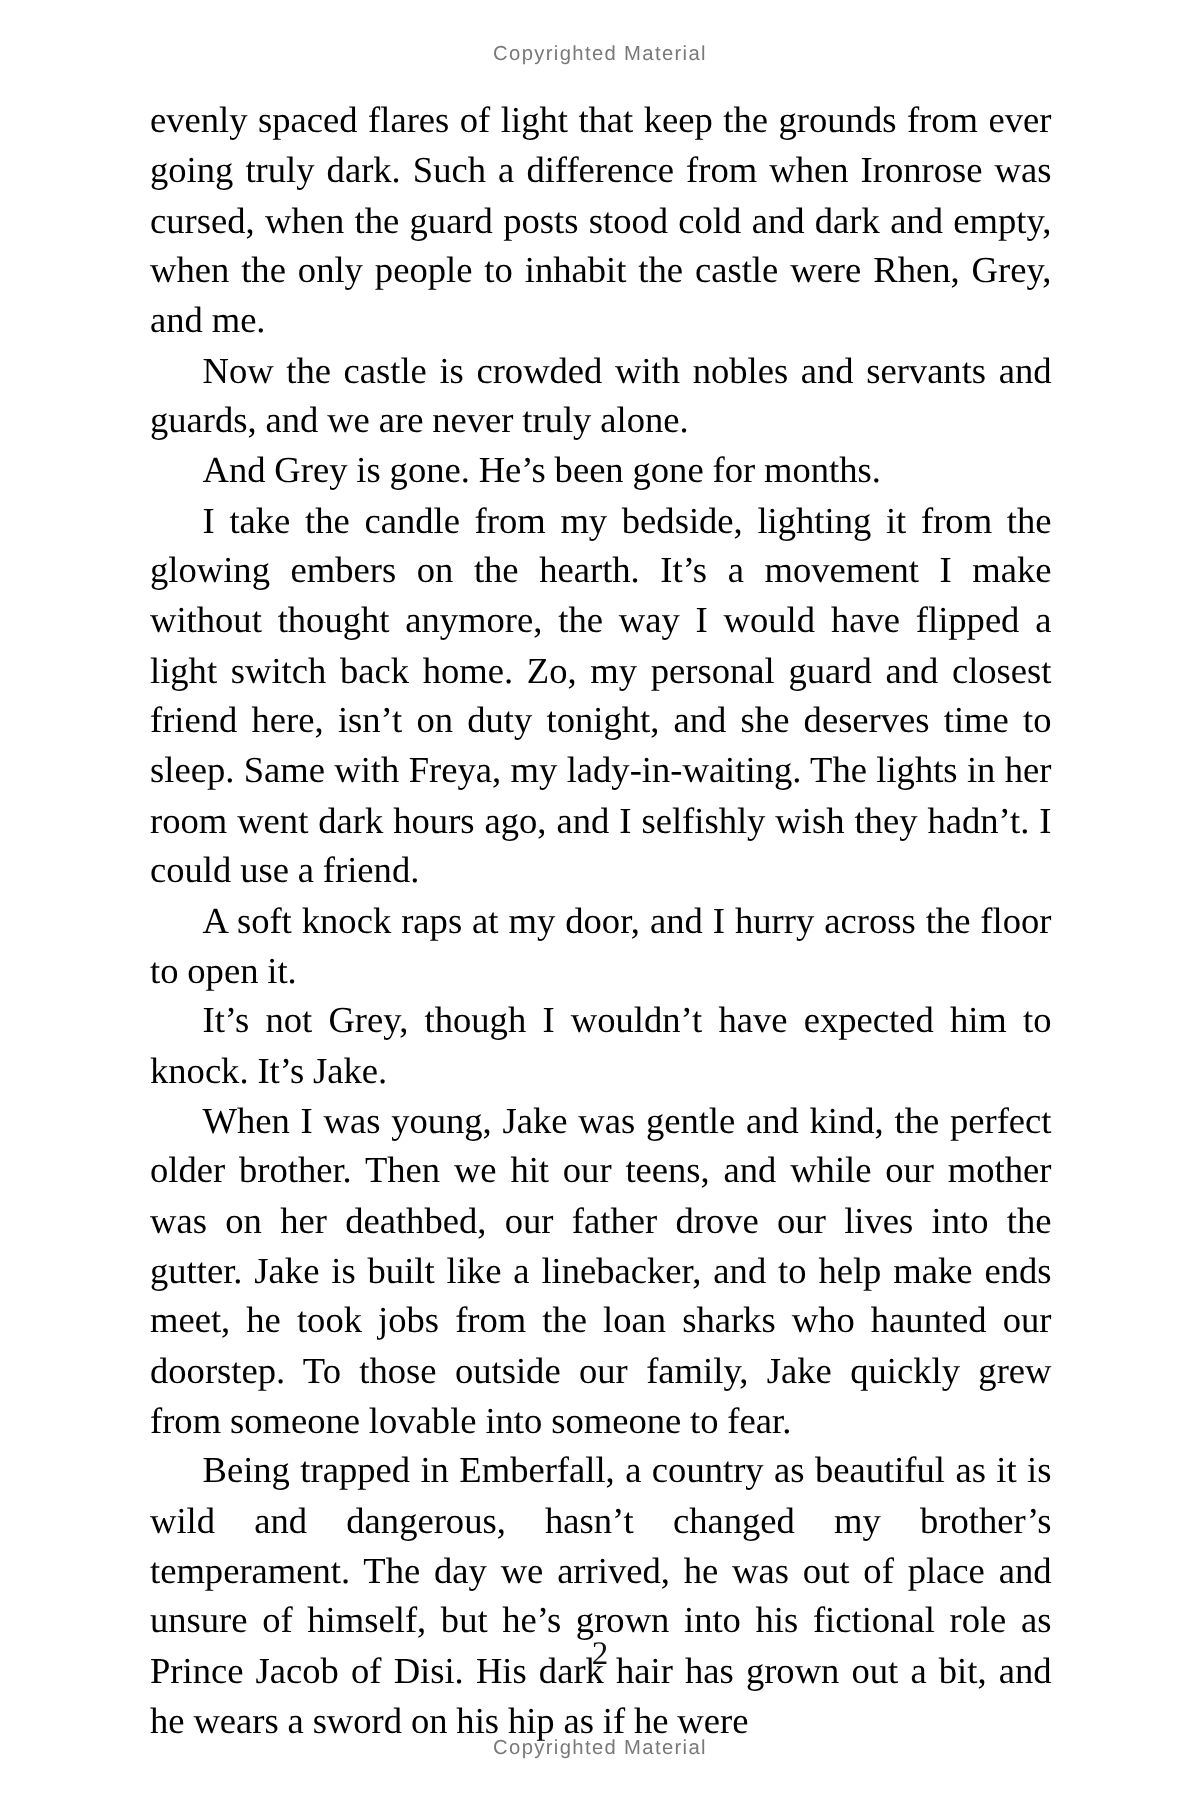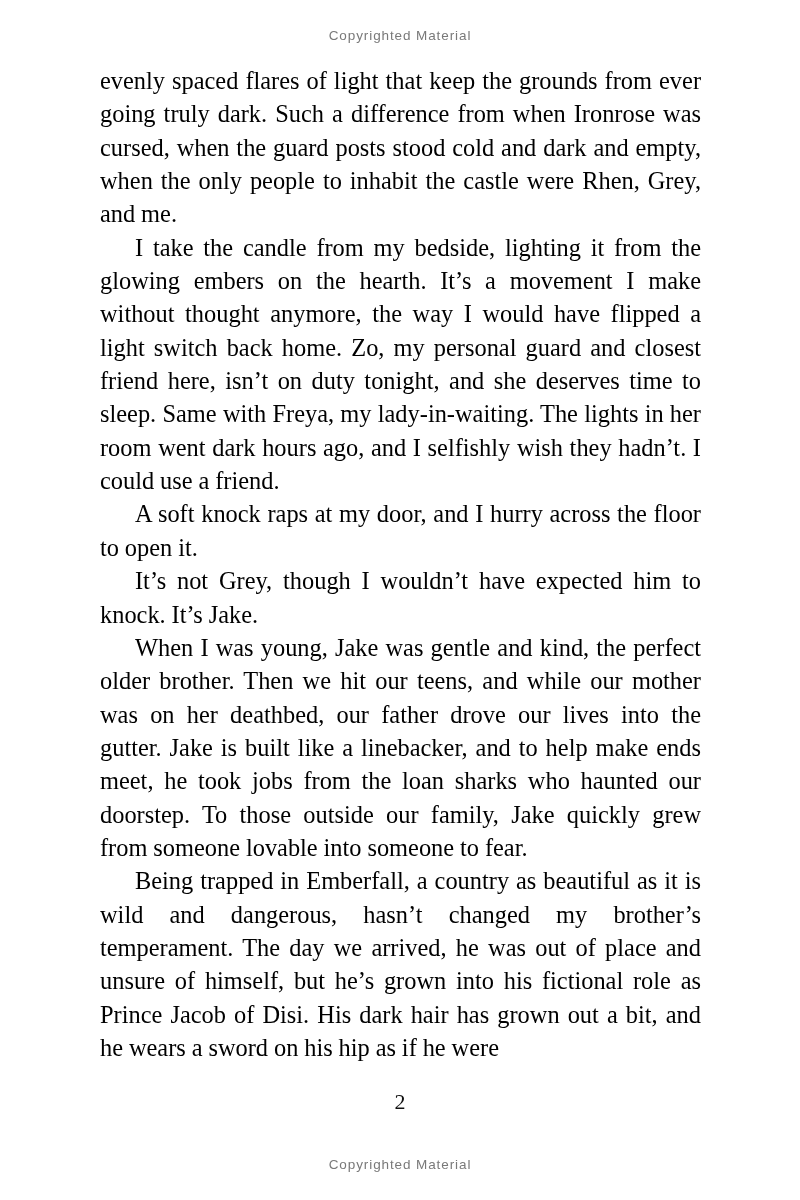--- a/index.html
+++ b/index.html
@@ -71,20 +71,22 @@
 </style>
 </head>
 <body>
 
 <div class="page">
 
   <div class="watermark watermark-top">Copyrighted Material</div>
 
   <div class="text-block">
     <p class="para no-indent">evenly spaced flares of light that keep the grounds from ever going truly dark. Such a difference from when Ironrose was cursed, when the guard posts stood cold and dark and empty, when the only people to inhabit the castle were Rhen, Grey, and me.</p>
+    <p class="para">Now the castle is crowded with nobles and servants and guards, and we are never truly alone.</p>
+    <p class="para">And Grey is gone. He’s been gone for months.</p>
     <p class="para">I take the candle from my bedside, lighting it from the glowing embers on the hearth. It’s a movement I make without thought anymore, the way I would have flipped a light switch back home. Zo, my personal guard and closest friend here, isn’t on duty tonight, and she deserves time to sleep. Same with Freya, my lady-in-waiting. The lights in her room went dark hours ago, and I selfishly wish they hadn’t. I could use a friend.</p>
     <p class="para">A soft knock raps at my door, and I hurry across the floor to open it.</p>
     <p class="para">It’s not Grey, though I wouldn’t have expected him to knock. It’s Jake.</p>
     <p class="para">When I was young, Jake was gentle and kind, the perfect older brother. Then we hit our teens, and while our mother was on her deathbed, our father drove our lives into the gutter. Jake is built like a linebacker, and to help make ends meet, he took jobs from the loan sharks who haunted our doorstep. To those outside our family, Jake quickly grew from someone lovable into someone to fear.</p>
     <p class="para">Being trapped in Emberfall, a country as beautiful as it is wild and dangerous, hasn’t changed my brother’s temperament. The day we arrived, he was out of place and unsure of himself, but he’s grown into his fictional role as Prince Jacob of Disi. His dark hair has grown out a bit, and he wears a sword on his hip as if he were</p>
   </div>
 
   <div class="page-number">2</div>
 
   <div class="watermark watermark-bottom">Copyrighted Material</div>

